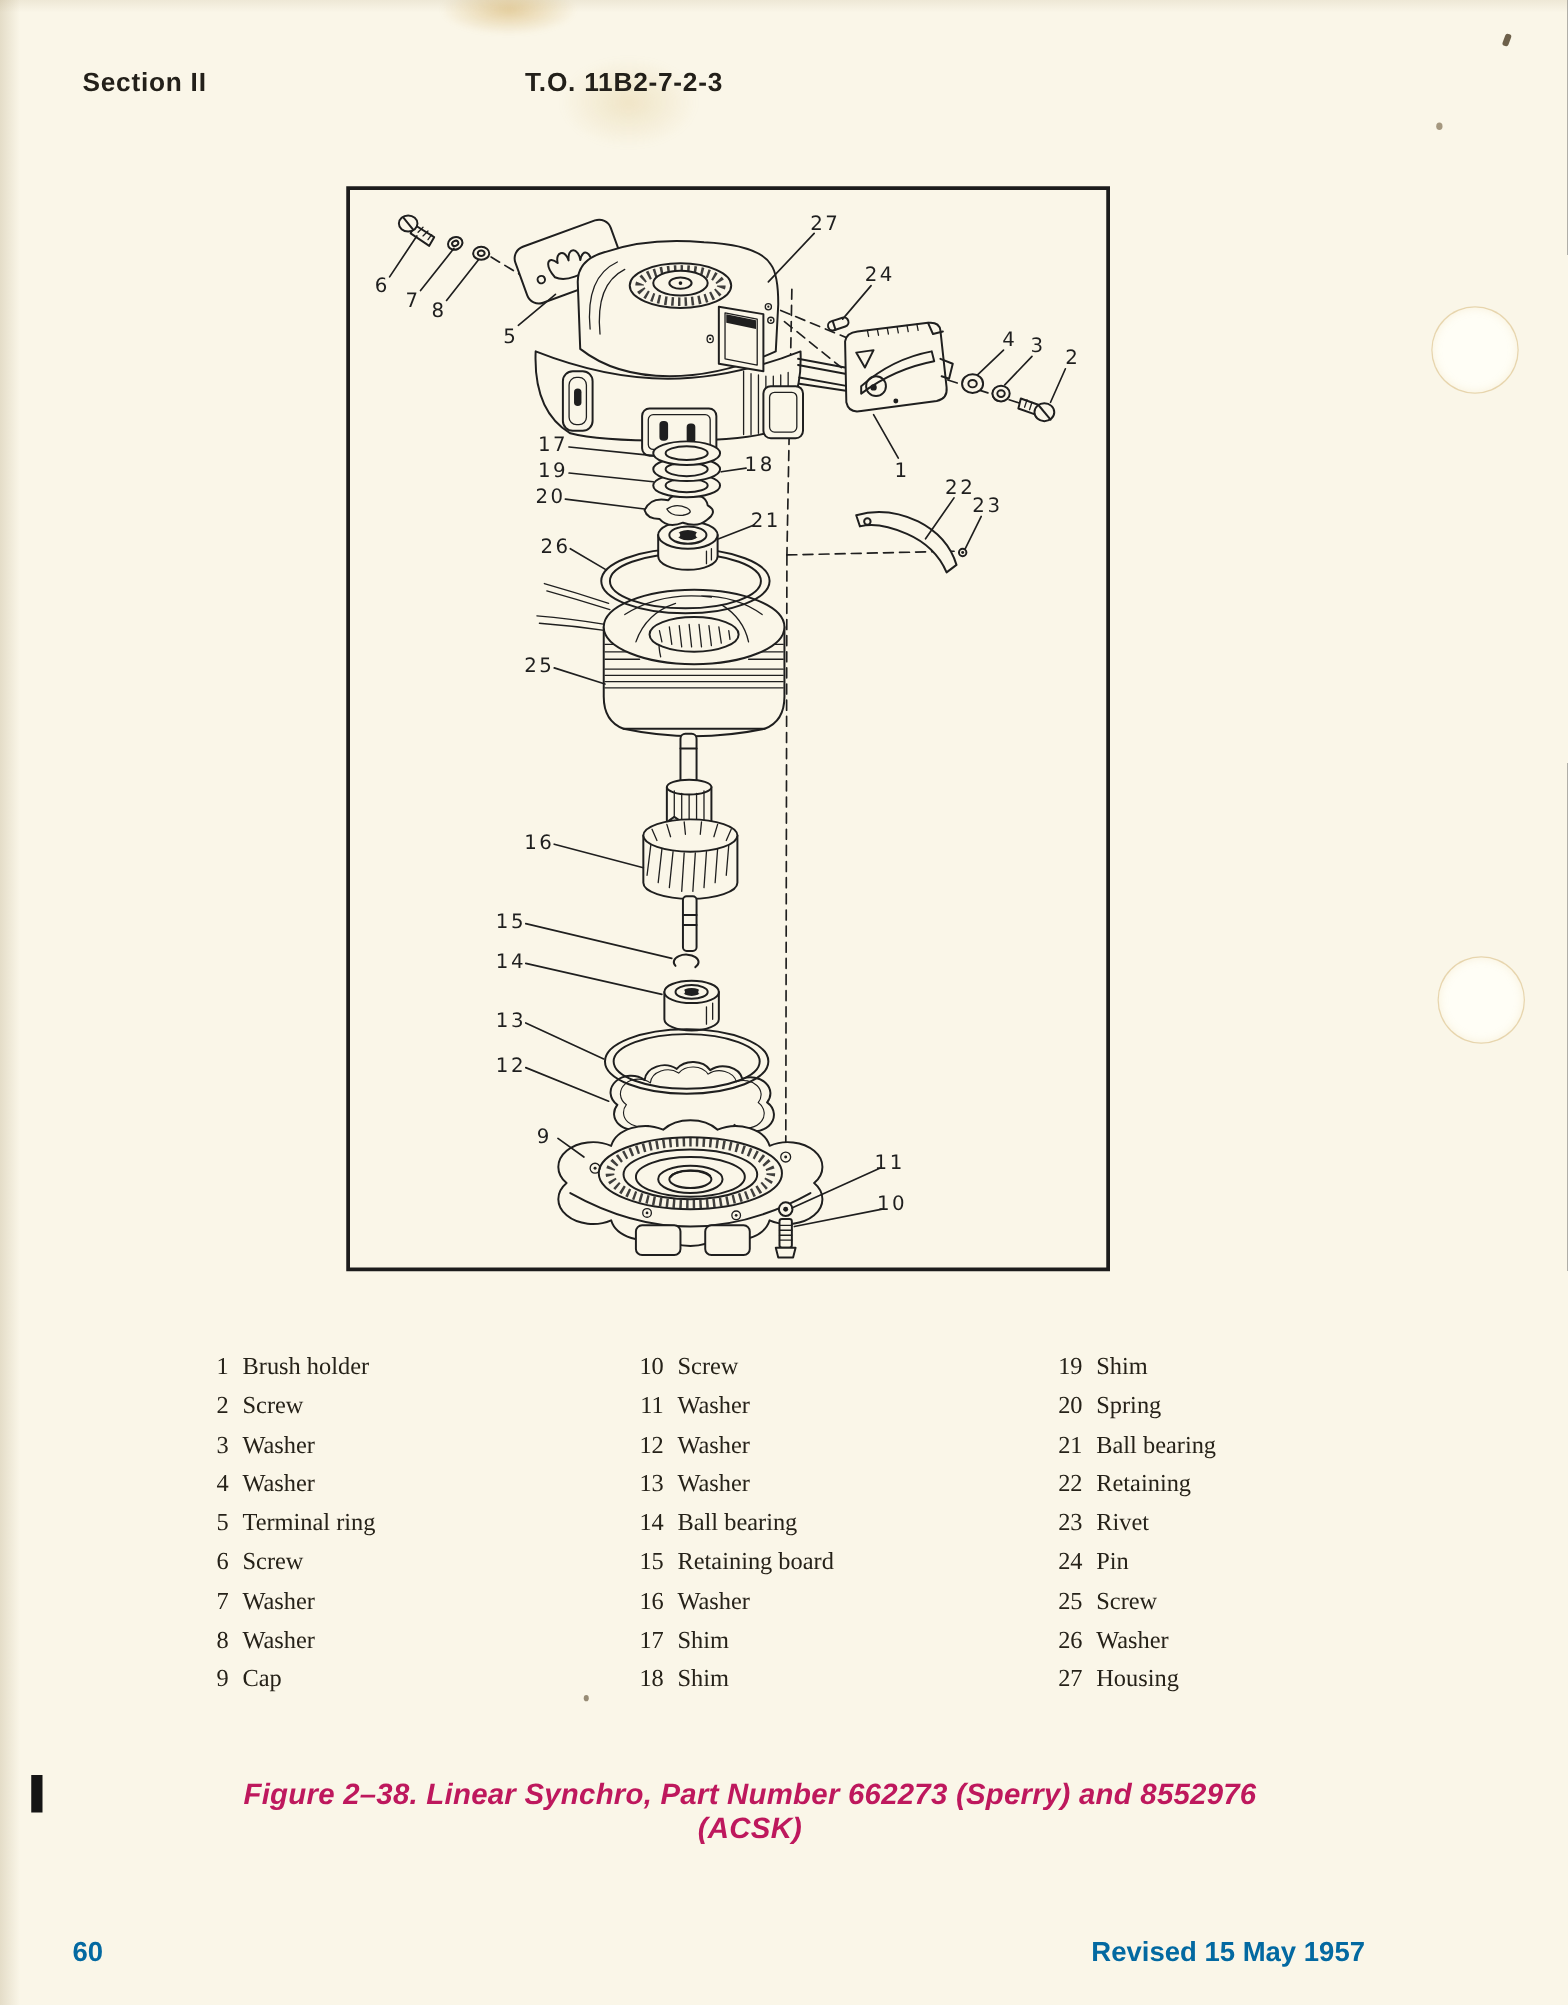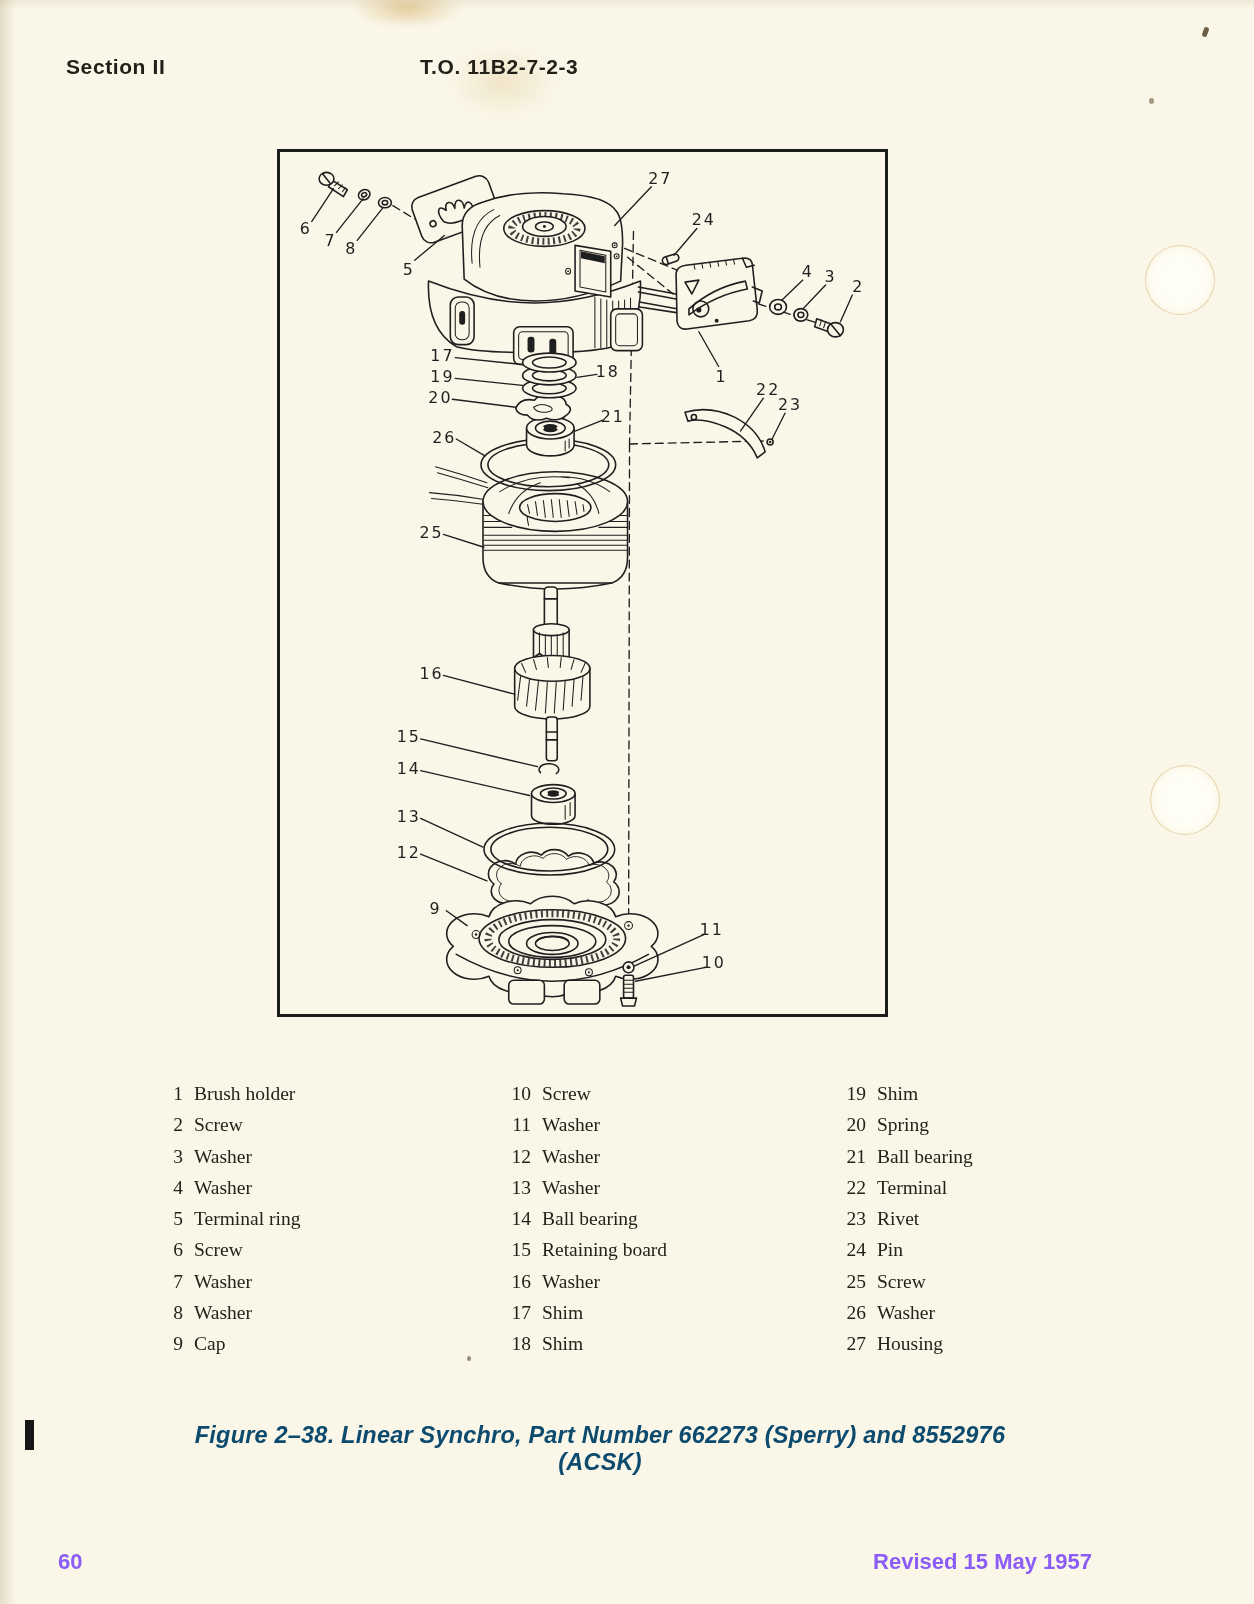--- a/index.html
+++ b/index.html
@@ -35,23 +35,23 @@
   .knl{fill:none;stroke:#1f1f1f;stroke-width:7;stroke-dasharray:2 3.4;opacity:.85;}
   .co{font-family:"DejaVu Sans",sans-serif;font-size:16px;letter-spacing:2px;fill:#1f1f1f;
       text-anchor:middle;dominant-baseline:central;}
   .co-line{stroke-width:1.35;}
   .col{position:absolute;top:1083px;width:330px;}
   .col1{left:150px;} .col2{left:498px;} .col3{left:833px;}
   .prow{height:31.3px;display:flex;align-items:flex-start;
         font-family:"Liberation Serif",serif;font-size:19.5px;color:#262219;}
   .prow .num{width:33px;text-align:right;margin-right:11px;}
   .caption{position:absolute;left:160px;top:1422px;width:880px;text-align:center;
-           font-weight:bold;font-style:italic;font-size:23.5px;color:#0c4a6e;letter-spacing:.2px;}
+           font-weight:bold;font-style:italic;font-size:23.5px;color:#be185d;letter-spacing:.2px;}
   .rev-bar{position:absolute;left:25px;top:1420px;width:9px;height:30px;background:#151515;}
-  .ftr{position:absolute;top:1549px;font-weight:bold;font-size:22px;color:#8b5cf6;white-space:nowrap;}
+  .ftr{position:absolute;top:1549px;font-weight:bold;font-size:22px;color:#0369a1;white-space:nowrap;}
   .pg-num{left:58px;}
   .rev-date{right:162px;}
 </style>
 </head>
 <body>
 
 <div class="page">
   <div class="edge-l"></div>
   <div class="edge-t"></div>
   <div class="stain stain1"></div>
@@ -431,21 +431,21 @@
         <div class="prow">
           <span class="num">20</span>
           <span class="pname">Spring</span>
         </div>
         <div class="prow">
           <span class="num">21</span>
           <span class="pname">Ball bearing</span>
         </div>
         <div class="prow">
           <span class="num">22</span>
-          <span class="pname">Terminal</span>
+          <span class="pname">Retaining</span>
         </div>
         <div class="prow">
           <span class="num">23</span>
           <span class="pname">Rivet</span>
         </div>
         <div class="prow">
           <span class="num">24</span>
           <span class="pname">Pin</span>
         </div>
         <div class="prow">

